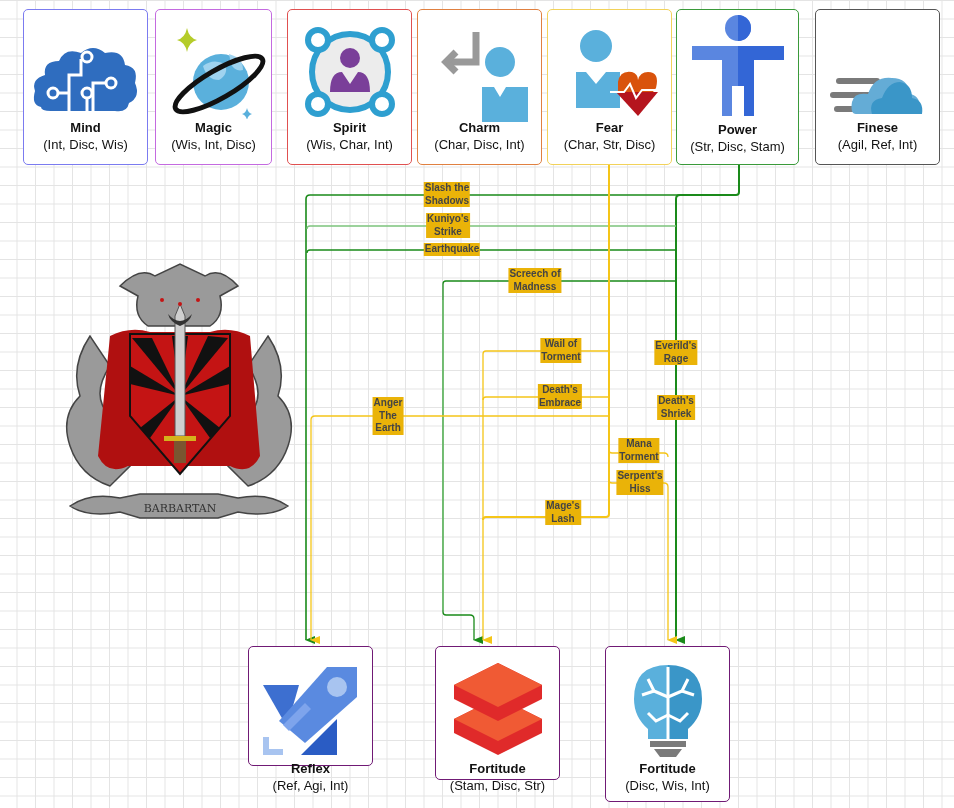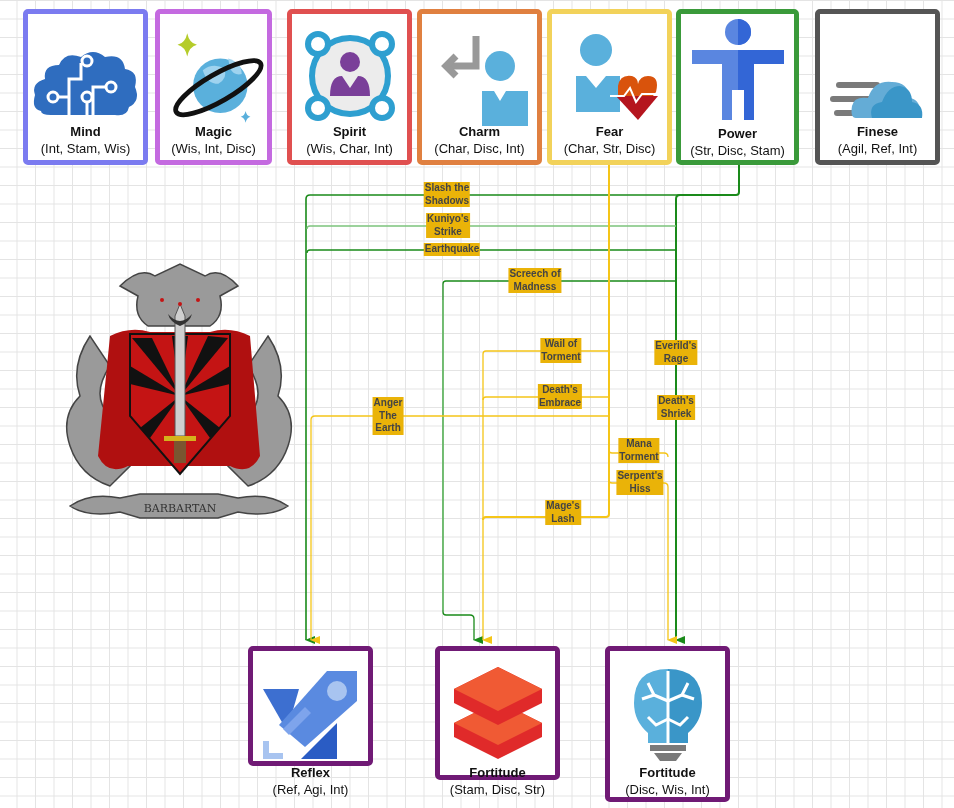--- a/index.html
+++ b/index.html
@@ -7,21 +7,21 @@
     width:954px; height:808px; position:relative; overflow:hidden;
     background-color:#ffffff;
     background-image:
       linear-gradient(#e4e4e4 1px, transparent 1px),
       linear-gradient(90deg, #e4e4e4 1px, transparent 1px);
     background-size:18.5px 18.5px;
     background-position:-2px 0px;
     font-family:"Liberation Sans", sans-serif;
   }
   .node {
-    position:absolute; background:#fff; border:5px solid #701a75; border-radius:5px;
+    position:absolute; background:#fff; border:1px solid #701a75; border-radius:5px;
     box-sizing:border-box; text-align:center;
   }
   .node .icon { position:absolute; left:0; right:0; top:0; display:flex; justify-content:center; }
   .node .title { position:absolute; left:0; right:0; font-weight:bold; font-size:13px; color:#111; }
   .node .sub { position:absolute; left:0; right:0; font-size:13px; color:#111; }
   .top .title { top:110px; }
   .top .sub { top:127px; }
   .bot .title { top:114px; }
   .bot .sub { top:131px; }
   svg.wires { position:absolute; left:0; top:0; }
@@ -93,21 +93,21 @@
         <path d="M62,76 V48 H74"></path>
           <circle cx="80" cy="48" r="5"></circle>
         <circle cx="56" cy="58" r="5"></circle>
           <path d="M56,63 V76"></path>
         <circle cx="22" cy="58" r="5"></circle>
           <path d="M27,58 H38"></path>
       </g>
     </svg>
   </div>
   <div class="title">Mind</div>
-  <div class="sub">(Int, Stam, Wis)</div>
+  <div class="sub">(Int, Disc, Wis)</div>
 </div>
 
 <div class="node top" style="left:155px;top:9px;width:117px;height:156px;border-color:#c46ae0;">
   <div class="icon">
     <svg width="110" height="95" viewBox="0 0 110 95" style="margin-top:14px">
       <path d="M28,4 Q30,14 38,16 Q30,18 28,28 Q26,18 18,16 Q26,14 28,4Z" fill="#b5cc2a"></path>
       <circle cx="62" cy="58" r="28" fill="#5ab0dc"></circle>
       <path d="M44,42 Q54,34 66,40 Q70,50 60,56 Q48,56 44,42Z" fill="#9fd3ef"></path>
       <path d="M70,30 Q84,34 84,46 Q76,48 72,40Z" fill="#9fd3ef"></path>
       <ellipse cx="60" cy="60" rx="50" ry="14" transform="rotate(-30 60 60)" fill="none" stroke="#111" stroke-width="5"></ellipse>

